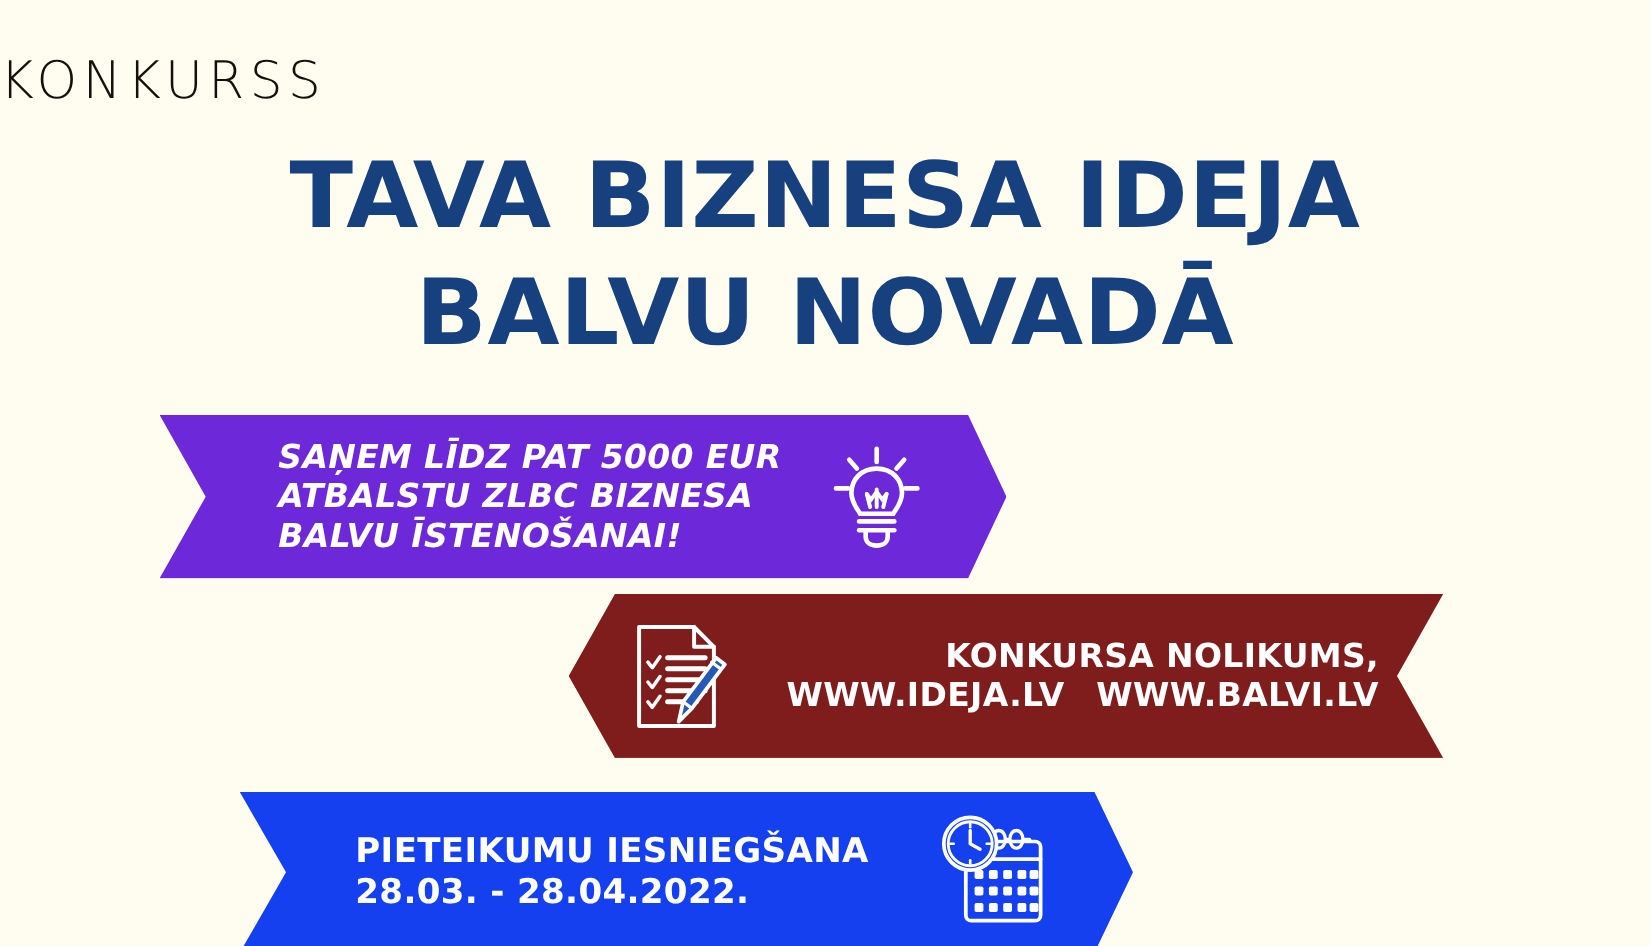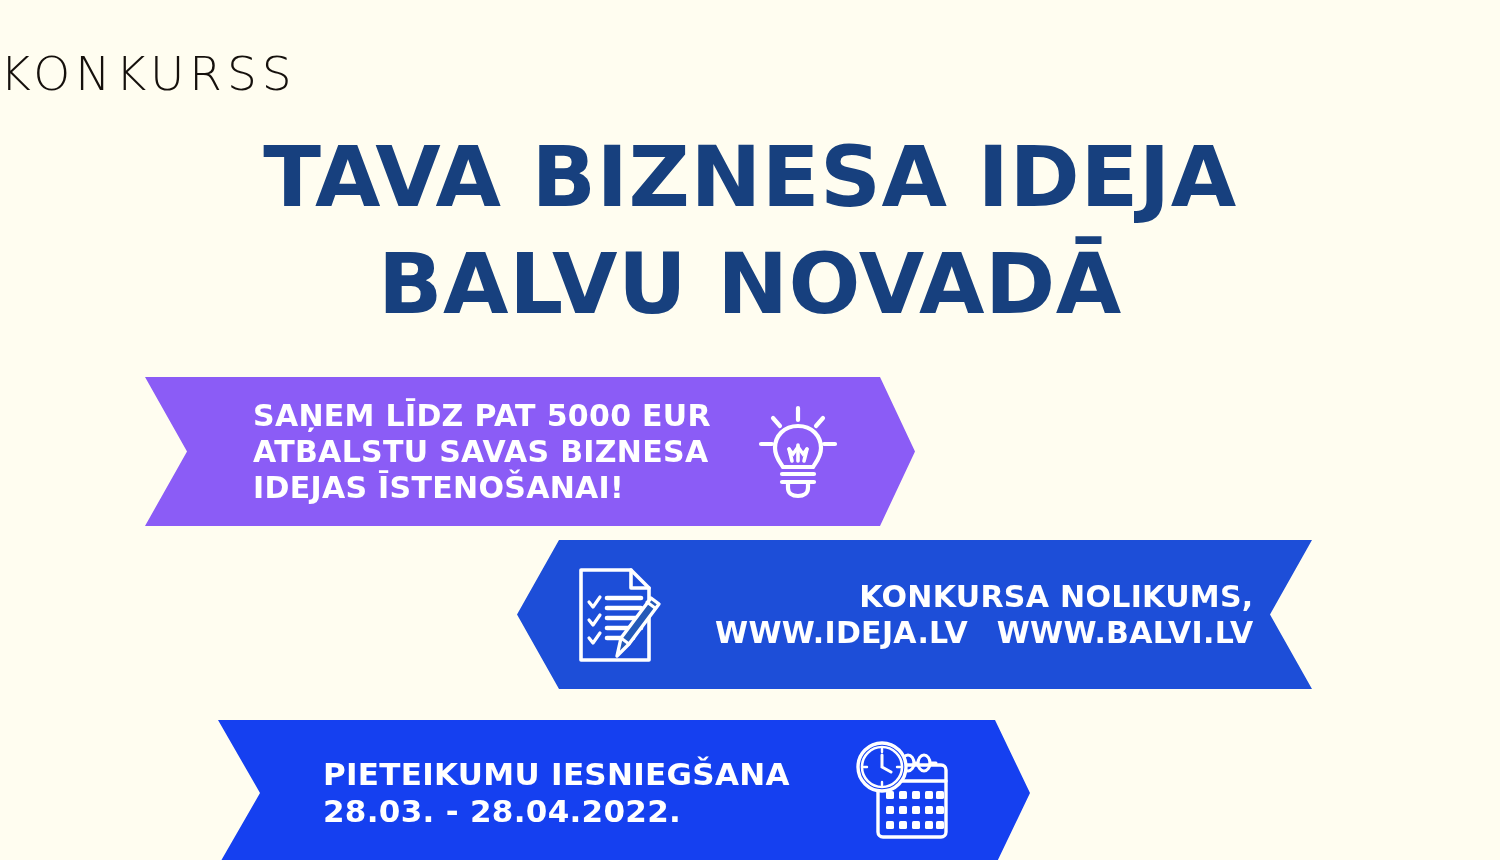--- a/index.html
+++ b/index.html
@@ -111,25 +111,25 @@
 </head>
 <body style="background: rgb(255, 253, 240);">
 
 <div id="poster" style="background: rgb(255, 253, 240);">
 
   <div class="kicker">KONKURSS</div>
 
   <div class="headline l1" style="color: rgb(23, 64, 126);">TAVA BIZNESA IDEJA</div>
   <div class="headline l2" style="color: rgb(23, 64, 126);">BALVU NOVADĀ</div>
 
-  <div class="banner b1" style="background: #8b5cf6;">
+  <div class="banner b1" style="background: #6d28d9; font-style: italic;">
     <div class="btext">
       <span class="line">SAŅEM LĪDZ PAT 5000 EUR</span>
-      <span class="line">ATBALSTU SAVAS BIZNESA</span>
-      <span class="line">IDEJAS ĪSTENOŠANAI!</span>
+      <span class="line">ATBALSTU ZLBC BIZNESA</span>
+      <span class="line">BALVU ĪSTENOŠANAI!</span>
     </div>
     <span class="icon-wrap">
       <svg width="86" height="96" viewBox="0 0 86 96" fill="none" stroke="#ffffff" stroke-width="4.2" stroke-linecap="round">
 
         <line x1="43" y1="4" x2="43" y2="16"></line>
         <line x1="18" y1="14" x2="25" y2="22"></line>
         <line x1="68" y1="14" x2="61" y2="22"></line>
         <line x1="6" y1="40" x2="17" y2="40"></line>
         <line x1="80" y1="40" x2="69" y2="40"></line>
 
@@ -138,21 +138,21 @@
         <path d="M34 45 L37 57 M43 41 L43 57 M52 45 L49 57" stroke-width="3.6"></path>
         <path d="M34 45 L38 50 L43 43 L48 50 L52 45" stroke-width="3.4" fill="none"></path>
 
         <line x1="27" y1="70" x2="59" y2="70"></line>
         <line x1="27" y1="78" x2="59" y2="78"></line>
         <path d="M33 78 L33 84 C33 89 37 92 43 92 C49 92 53 89 53 84 L53 78"></path>
       </svg>
     </span>
   </div>
 
-  <div class="banner b2" style="background: #1d4ed8;">
+  <div class="banner b2" style="background: #7f1d1d;">
     <span class="icon-wrap">
       <svg width="90" height="102" viewBox="0 0 90 102" fill="none" stroke="#ffffff" stroke-width="3.6" stroke-linecap="round" stroke-linejoin="round">
 
         <path d="M8 6 L58 6 L76 24 L76 96 L8 96 Z"></path>
         <path d="M58 6 L58 24 L76 24"></path>
 
         <path d="M16 38 L20 43 L27 33" stroke-width="3.2"></path>
         <path d="M16 56 L20 61 L27 51" stroke-width="3.2"></path>
         <path d="M16 74 L20 79 L27 69" stroke-width="3.2"></path>
 

